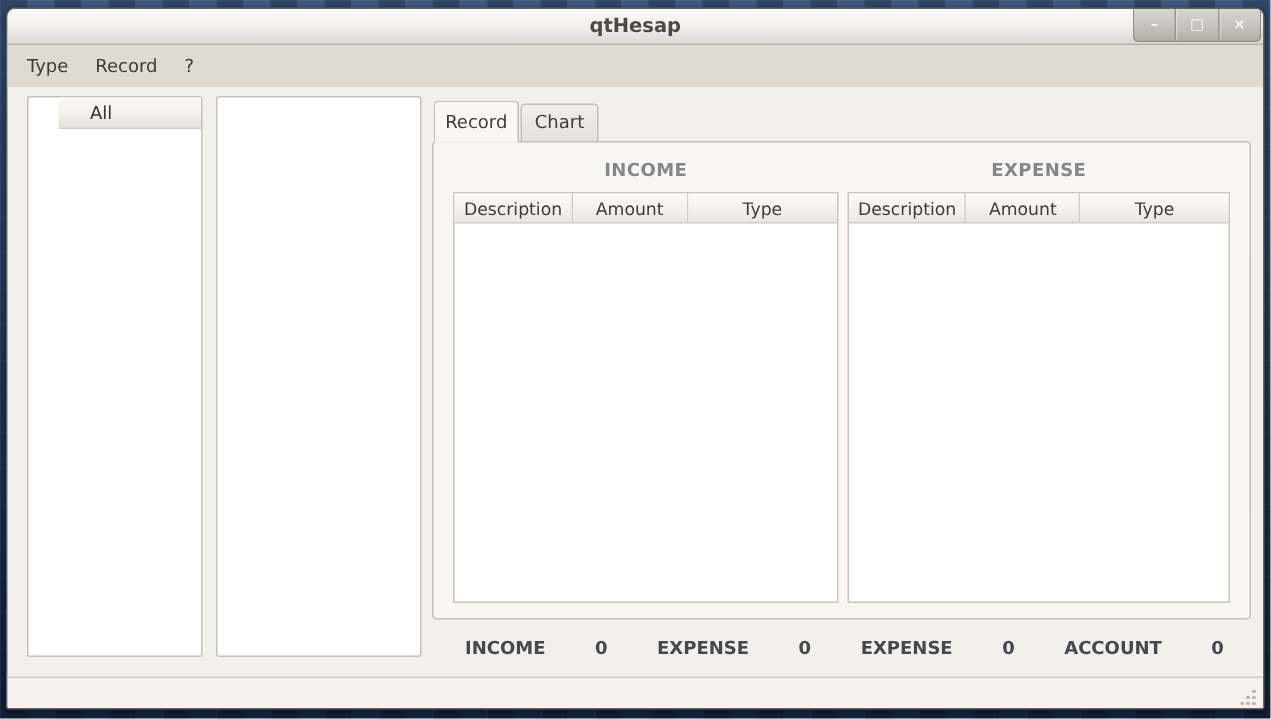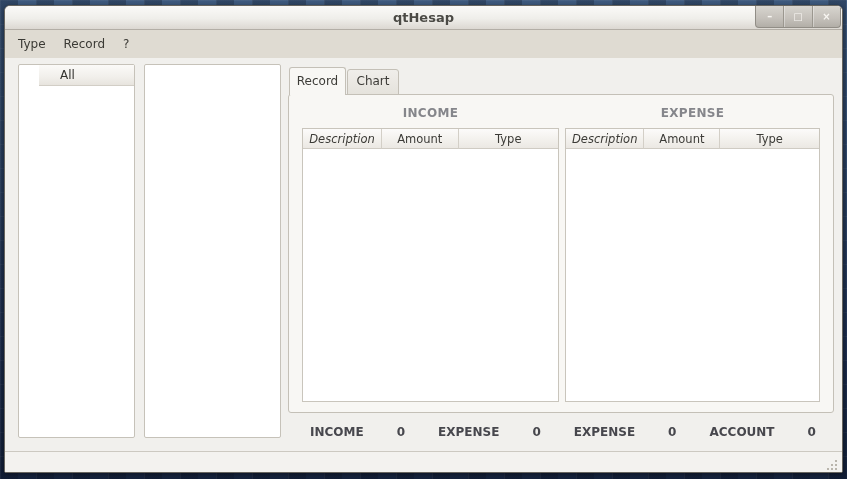--- a/index.html
+++ b/index.html
@@ -99,21 +99,21 @@
     position:absolute; left:0; top:33px; right:0; bottom:10px;
     background:#ffffff; border:1px solid #c9c5bc;
   }
   .thead { display:flex; height:20px; }
   .th {
     display:flex; align-items:center; justify-content:center;
     background:linear-gradient(180deg,#fcfbfa 0%,#f3f1ed 55%,#ebe8e3 100%);
     border-right:1px solid #d3cfc7; border-bottom:1px solid #cfcbc3;
     font-size:11.5px; color:#3c3b37; white-space:nowrap; overflow:hidden;
   }
-  .th.c0 { flex:0 0 31%;font-style:italic; } .th.c1 { flex:0 0 30%; } .th.c2 { flex:1; border-right:none; }
+  .th.c0 { flex:0 0 31%; } .th.c1 { flex:0 0 30%; } .th.c2 { flex:1; border-right:none; }
 
   
   .totals {
     position:absolute; left:283px; top:410px; width:546px; height:32px;
     display:flex; align-items:center; justify-content:space-between;
     padding:0 18px 0 22px;
     font-size:12px; font-weight:bold; color:#47474d;
   }
 
   

